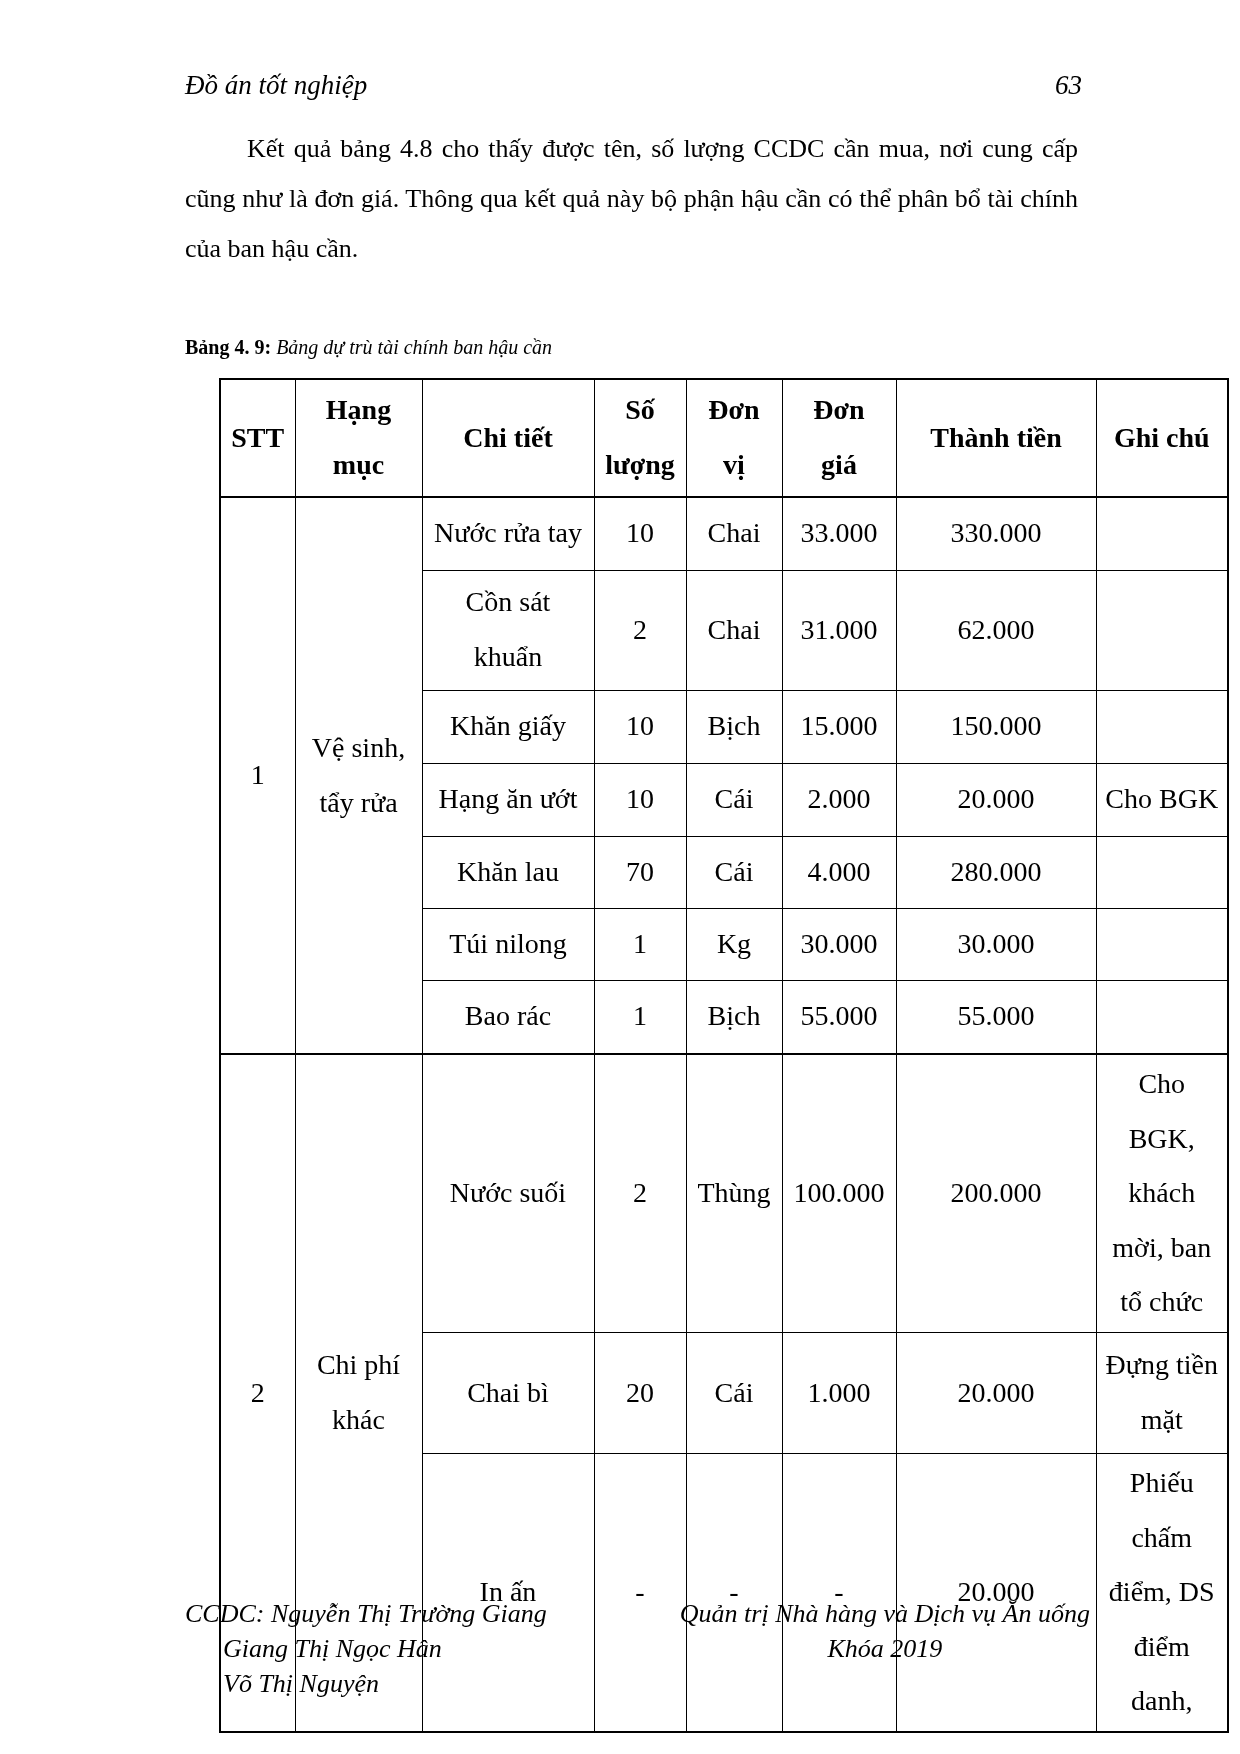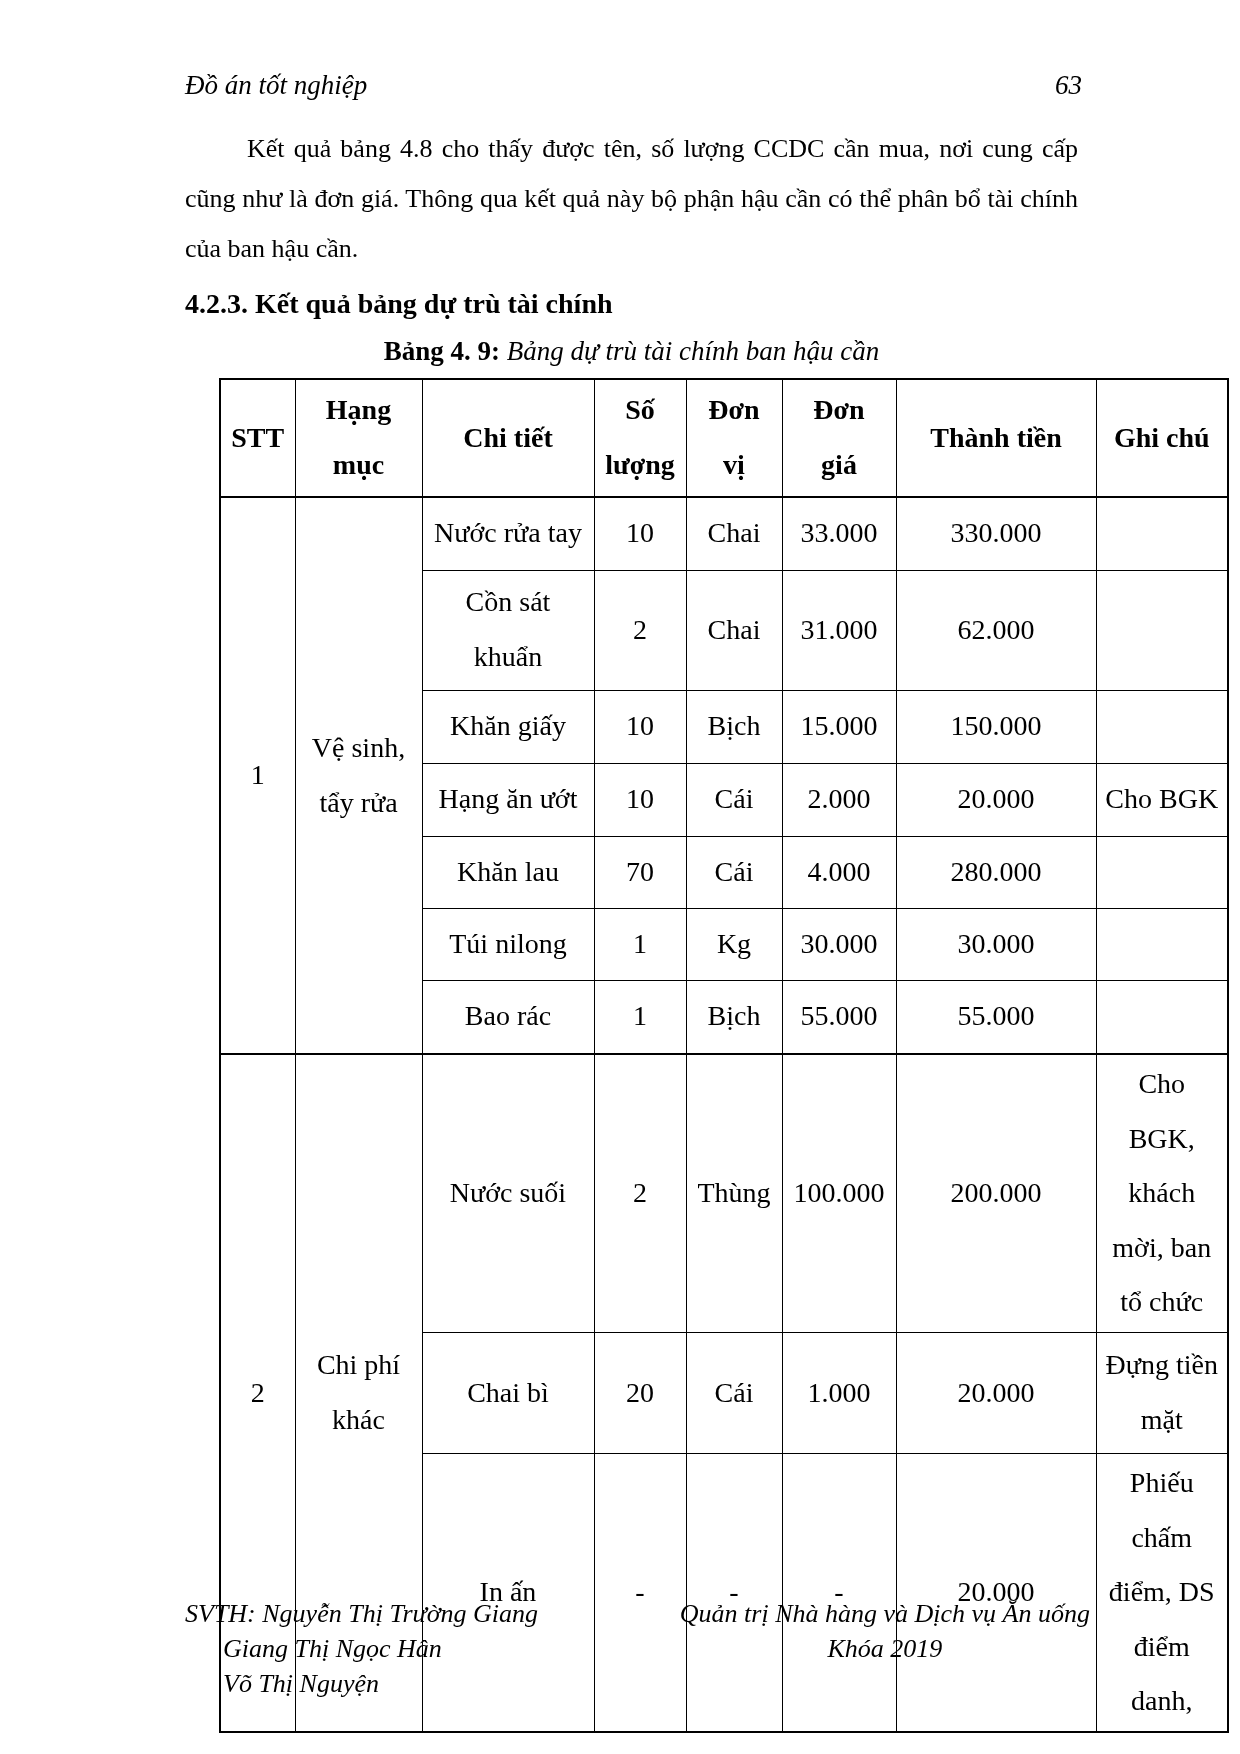--- a/index.html
+++ b/index.html
@@ -20,21 +20,21 @@
     position: absolute; top: 124px; left: 185px; width: 893px;
     font-size: 26px; line-height: 50px;
     text-align: justify; text-indent: 62px;
   }
   .section-heading {
     position: absolute; top: 288px; left: 185px;
     font-size: 28px; font-weight: bold;
   }
   .table-caption {
     position: absolute; top: 336px; left: 185px; width: 893px;
-    text-align: center; font-size: 27px;
+    text-align: left; font-size: 20px;
   }
   .table-caption .cap-label { font-weight: bold; }
   .table-caption .cap-title { font-style: italic; }
 
   table.budget {
     position: absolute; top: 378px; left: 219px;
     width: 1008px;
     border-collapse: collapse; table-layout: fixed;
     font-size: 28px;
     border: 2px solid #000;
@@ -68,21 +68,20 @@
 
 <div class="page">
 
   <div class="doc-header">
     <span>Đồ án tốt nghiệp</span>
     <span>63</span>
   </div>
 
   <div class="body-paragraph">Kết quả bảng 4.8 cho thấy được tên, số lượng CCDC cần mua, nơi cung cấp cũng như là đơn giá. Thông qua kết quả này bộ phận hậu cần có thể phân bổ tài chính của ban hậu cần.</div>
 
-  <div class="section-heading">4.2.3. Kết quả bảng dự trù tài chính</div>
 
   <div class="table-caption">
     <span class="cap-label">Bảng 4. 9:</span>
     <span class="cap-title">Bảng dự trù tài chính ban hậu cần</span>
   </div>
 
   <table class="budget">
     <colgroup>
       <col style="width:75px">
         <col style="width:127px">
@@ -189,21 +188,21 @@
         <td>-</td>
         <td>-</td>
         <td>20.000</td>
         <td class="note">Phiếu chấm điểm, DS điểm danh,</td>
       </tr>
     </tbody>
   </table>
 
   <div class="doc-footer">
     <div class="footer-left">
-      <div>SVTH: Nguyễn Thị Trường Giang</div>
+      <div>CCDC: Nguyễn Thị Trường Giang</div>
       <div class="footer-indent">Giang Thị Ngọc Hân</div>
       <div class="footer-indent">Võ Thị Nguyện</div>
     </div>
     <div class="footer-right">
       <div>Quản trị Nhà hàng và Dịch vụ Ăn uống</div>
       <div>Khóa 2019</div>
     </div>
   </div>
 
 </div>

